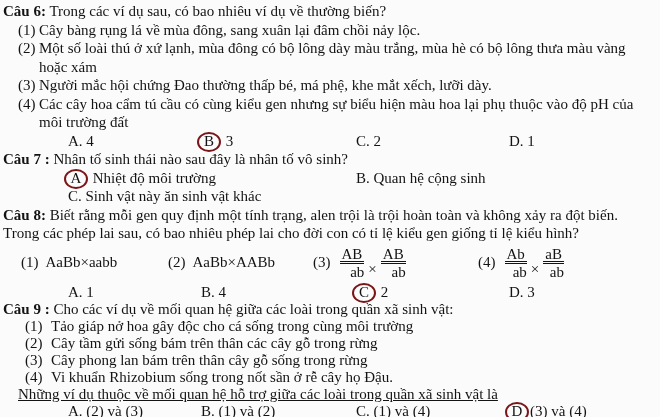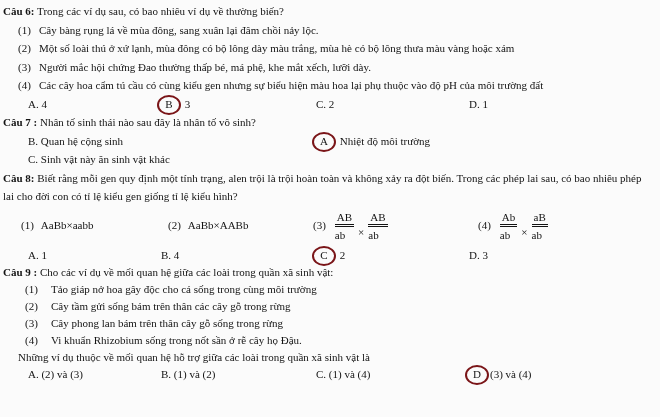--- a/index.html
+++ b/index.html
@@ -1,46 +1,46 @@
 <!DOCTYPE html>
 <html style="--bg: #fbfbfb; --ink: #131313; --circle: #7a1518;"><head>
 <meta charset="utf-8">
 <style>
   :root { --ink:#131313; --circle:#7a1518; --bg:#fbfbfb; }
   html,body { margin:0; padding:0; }
   .page {
     width:660px; height:417px; box-sizing:border-box; overflow:hidden;
     background:var(--bg); color:var(--ink);
     font-family:"Liberation Serif", serif;
-    font-size:11px; line-height:18.5px;
+    font-size:15px; line-height:18.5px;
     padding:2px 6px 0 3px;
   }
   .qhead { }
   .qlabel { font-weight:700; }
   .item { display:flex; margin-left:15px; }
   .item .mk { flex:0 0 21px; }
   .item .tx { flex:1 1 auto; }
   .q9 { line-height:17px; }
   .q9 .item { margin-left:22px; }
   .q9 .item .mk { flex:0 0 26px; }
-  .q9 .closing { margin-left:15px; }
+  .q9 .closing { margin-left:15px;text-decoration:underline; }
   .opts4 { display:grid; grid-template-columns:133px 155px 153px auto; padding-left:25px; }
   .opts2 { display:grid; grid-template-columns:288px auto; padding-left:25px; }
-  .opt { white-space:nowrap; }
+  .opt { white-space:nowrap;margin-left:40px; }
   .letter { }
   .circ {
     display:inline-block; min-width:14px; text-align:center;
     border:2px solid var(--circle); border-radius:50%;
     padding:0 3px 1px 3px; margin:-2px 1px -2px -4px; line-height:15px;
   }
   .crossrow { display:grid; grid-template-columns:147px 145px 165px auto;
     padding-left:18px; align-items:center; height:40px; }
   .cross { display:flex; align-items:center; white-space:nowrap; }
   .cross .mk { margin-right:7px; }
-  .frac { display:inline-flex; flex-direction:column; align-items:flex-start;
+  .frac { display:inline-flex; flex-direction:column; align-items:flex-end;
     line-height:14px; vertical-align:middle; margin:0 2px; }
   .frac .num { border-bottom:3px double var(--ink); padding:0 2px 0 2px; }
   .frac .den { padding-top:1px; }
   .times { margin:0 2px; align-self:flex-end; }
   .italic { }
 </style>
 </head>
 <body>
 
 <div class="page">
@@ -67,22 +67,22 @@
       <span class="opt"><span class="letter">A.</span> <span>4</span></span>
       <span class="opt"><span class="letter circ">B</span> <span>3</span></span>
       <span class="opt"><span class="letter">C.</span> <span>2</span></span>
       <span class="opt"><span class="letter">D.</span> <span>1</span></span>
     </div>
   </div>
 
   <div class="q7">
     <div class="qhead"><span class="qlabel">Câu 7 :</span> <span>Nhân tố sinh thái nào sau đây là nhân tố vô sinh?</span></div>
     <div class="opts2">
+      <span class="opt"><span class="letter circ">A</span> <span>Nhiệt độ môi trường</span></span>
       <span class="opt"><span class="letter">B.</span> <span>Quan hệ cộng sinh</span></span>
-      <span class="opt"><span class="letter circ">A</span> <span>Nhiệt độ môi trường</span></span>
     </div>
     <div class="opts2">
       <span class="opt"><span class="letter">C.</span> <span>Sinh vật này ăn sinh vật khác</span></span>
     </div>
   </div>
 
   <div class="q8">
     <div class="qhead"><span class="qlabel">Câu 8:</span> <span>Biết rằng mỗi gen quy định một tính trạng, alen trội là trội hoàn toàn và không xảy ra đột biến. Trong các phép lai sau, có bao nhiêu phép lai cho đời con có tỉ lệ kiểu gen giống tỉ lệ kiểu hình?</span></div>
     <div class="crossrow">
       <span class="cross">

